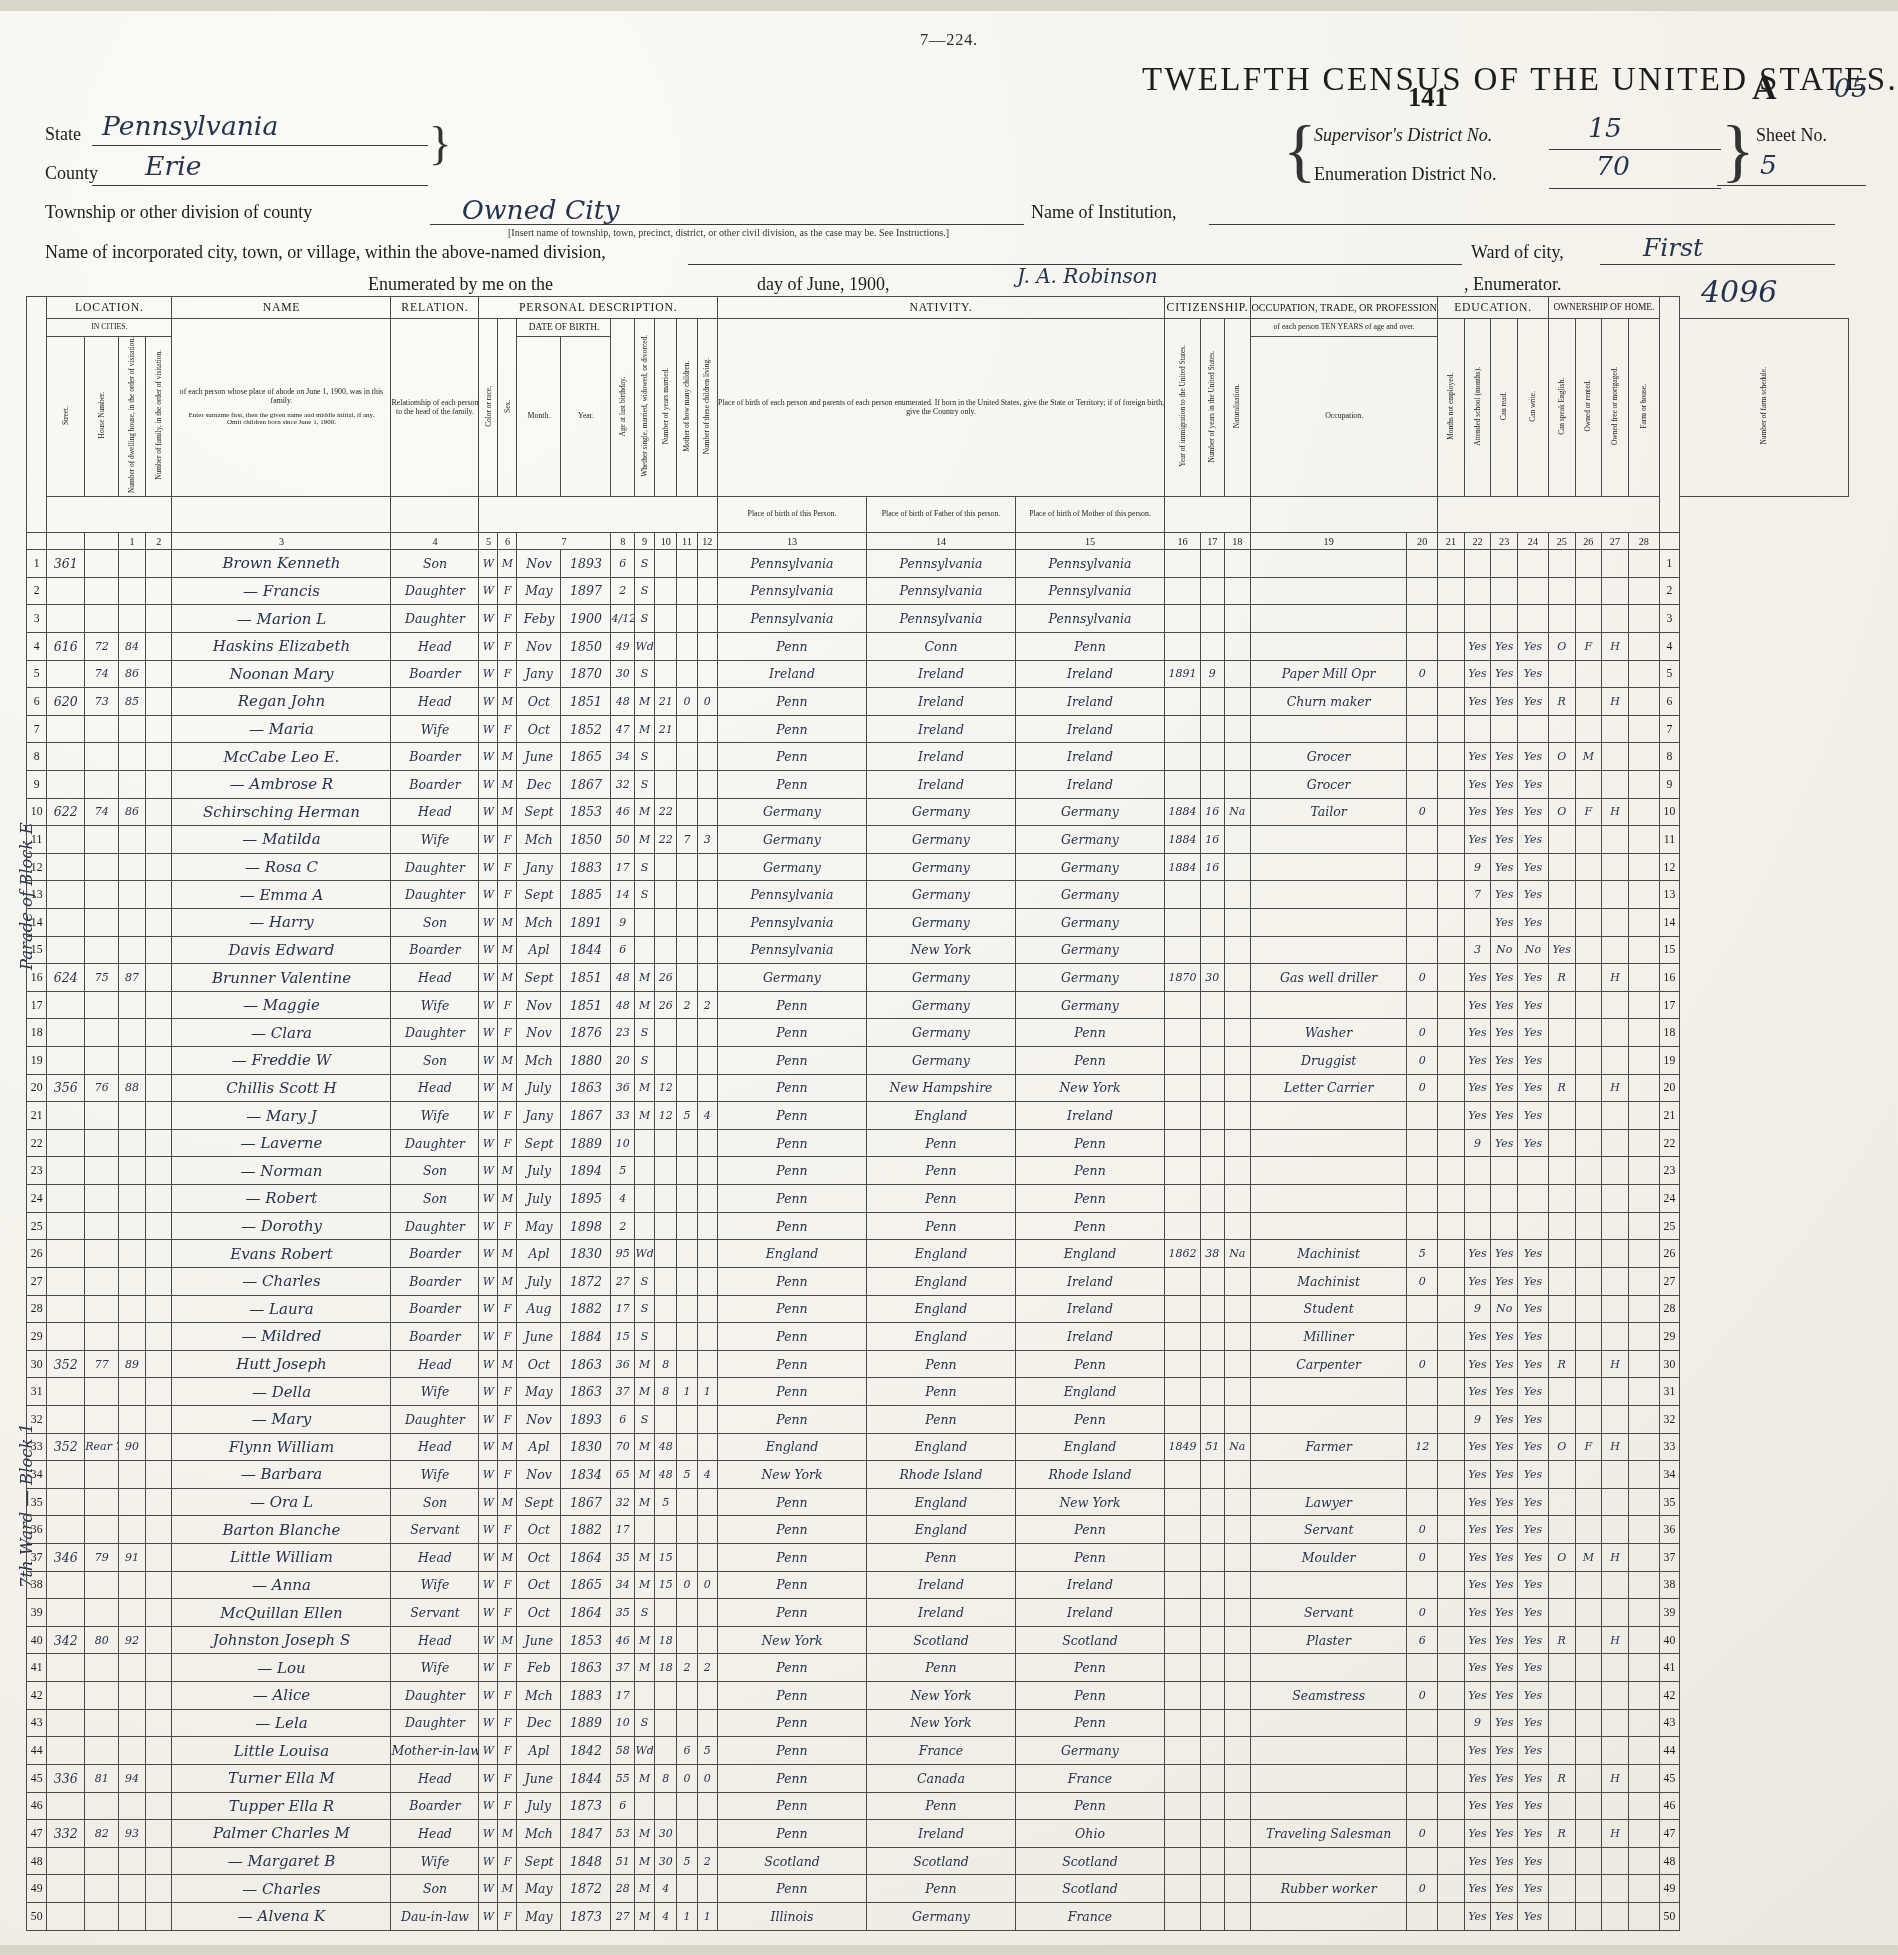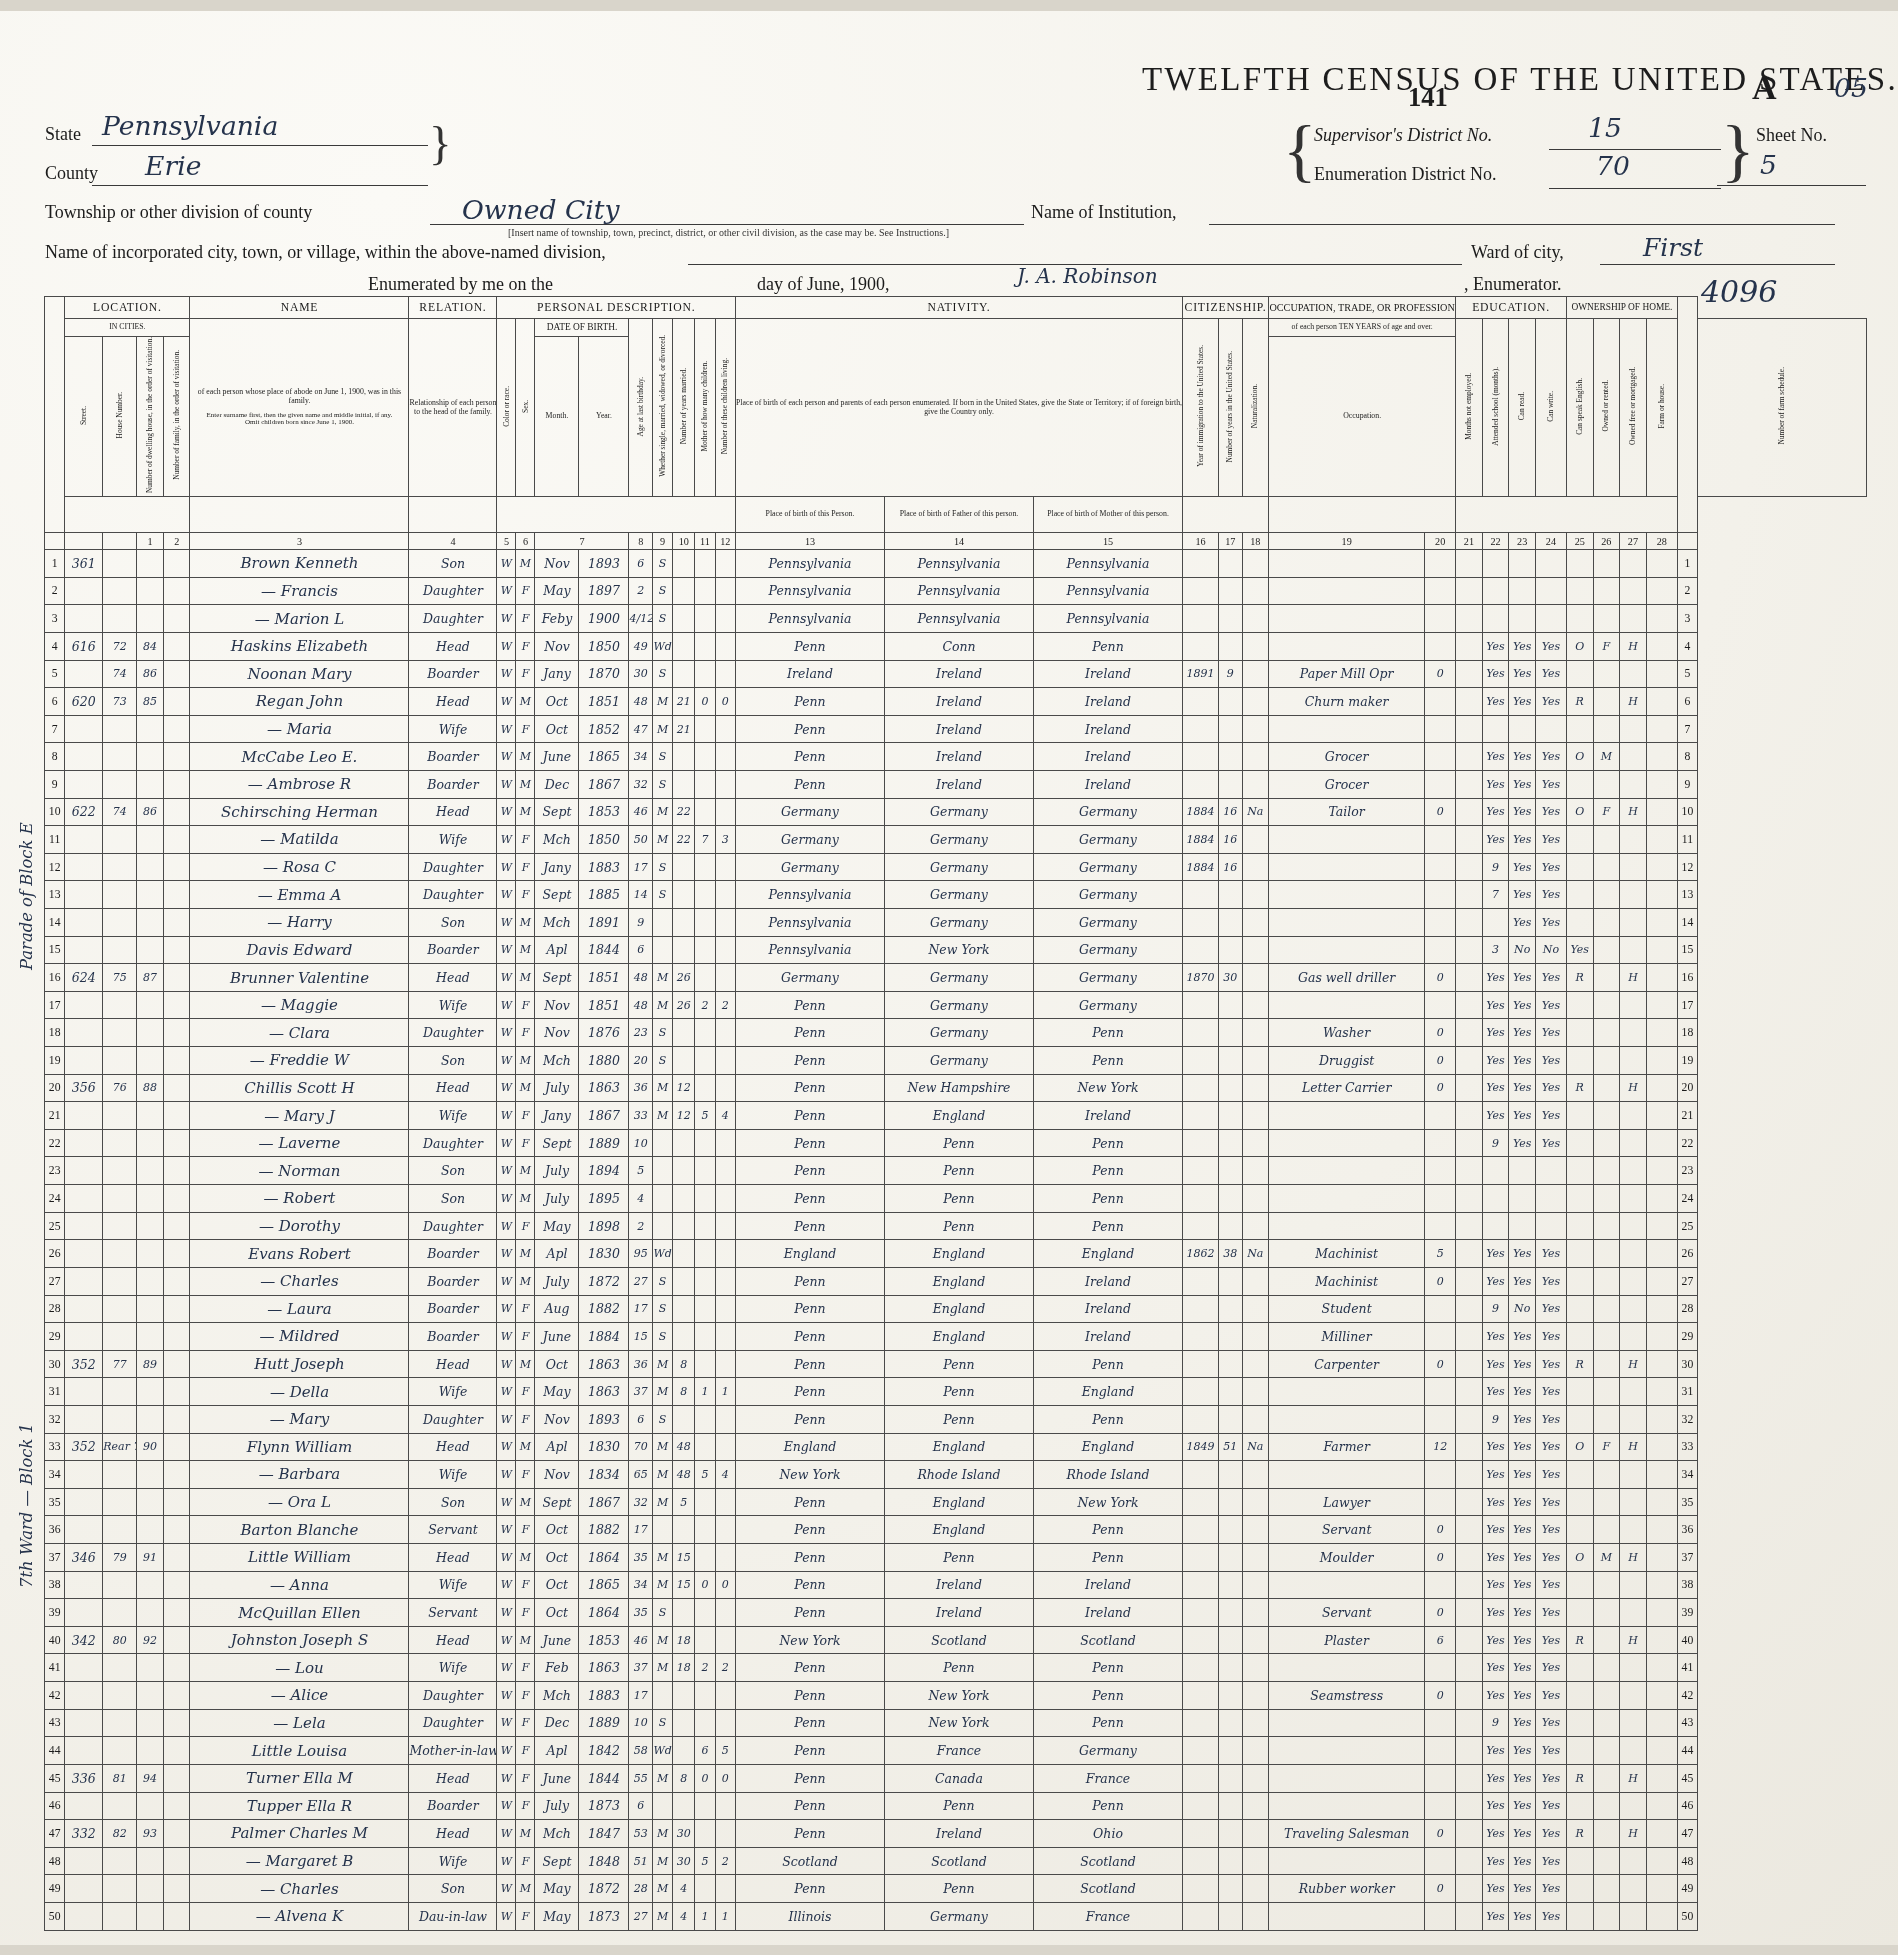--- a/index.html
+++ b/index.html
@@ -41,21 +41,21 @@
   .num4096{
     position:absolute;top:274px;left:1701px;font-size:30px;
   }
   
   .lbl{position:absolute;font-size:18px;color:#1b1b1b;}
   .rule{position:absolute;border-bottom:1.6px solid #3a3a3a;}
   .hand{position:absolute;font-family:"DejaVu Serif",serif;font-style:italic;color:#25334c;}
   .brace{position:absolute;font-size:47px;color:#333;font-family:"Liberation Serif",serif;}
   .smallnote{position:absolute;font-size:10px;color:#333;text-align:center;}
   
-  .tblwrap{position:absolute;left:44px;top:296px;width:1823px;height:1635px;}
+  .tblwrap{position:absolute;left:26px;top:296px;width:1823px;height:1635px;}
   table.census{
     border-collapse:collapse;
     table-layout:fixed;
     width:1823px;
     height:1635px;
     font-size:8.6px;
     color:#1b1b1b;
   }
   table.census td{
     border:0.8px solid #4a4a4a;
@@ -103,20 +103,21 @@
   .botedge{left:0;top:1945px;width:1898px;height:11px;}
 </style>
 </head>
 <body>
 
 <div class="page">
   <div class="paper"></div>
   <div class="edge topedge"></div>
   <div class="edge botedge"></div>
 
+  <div class="formno">7—224.</div>
   <div class="maintitle">TWELFTH CENSUS OF THE UNITED STATES.</div>
   <div class="pagenum">141</div>
   <div class="sheetletter">A</div>
   <div class="hand corner05">05</div>
   <div class="hand num4096">4096</div>
 
   <div class="lbl" style="top:124px;left:45px;">State</div>
   <div class="rule" style="top:145px;left:92px;width:336px;"></div>
   <div class="hand" style="top:110px;left:102px;font-size:26.6px;">Pennsylvania</div>
 

